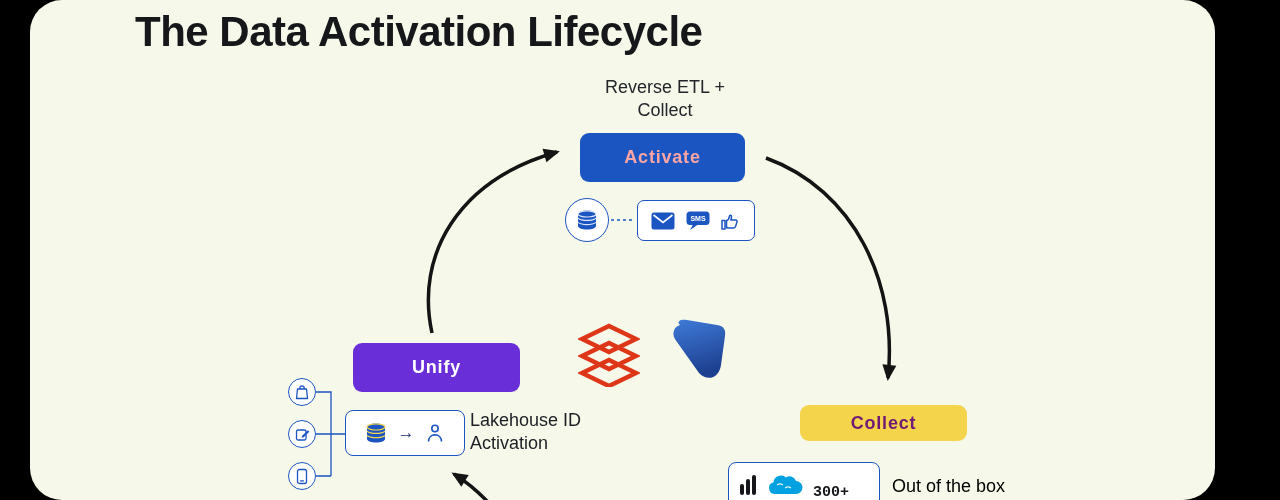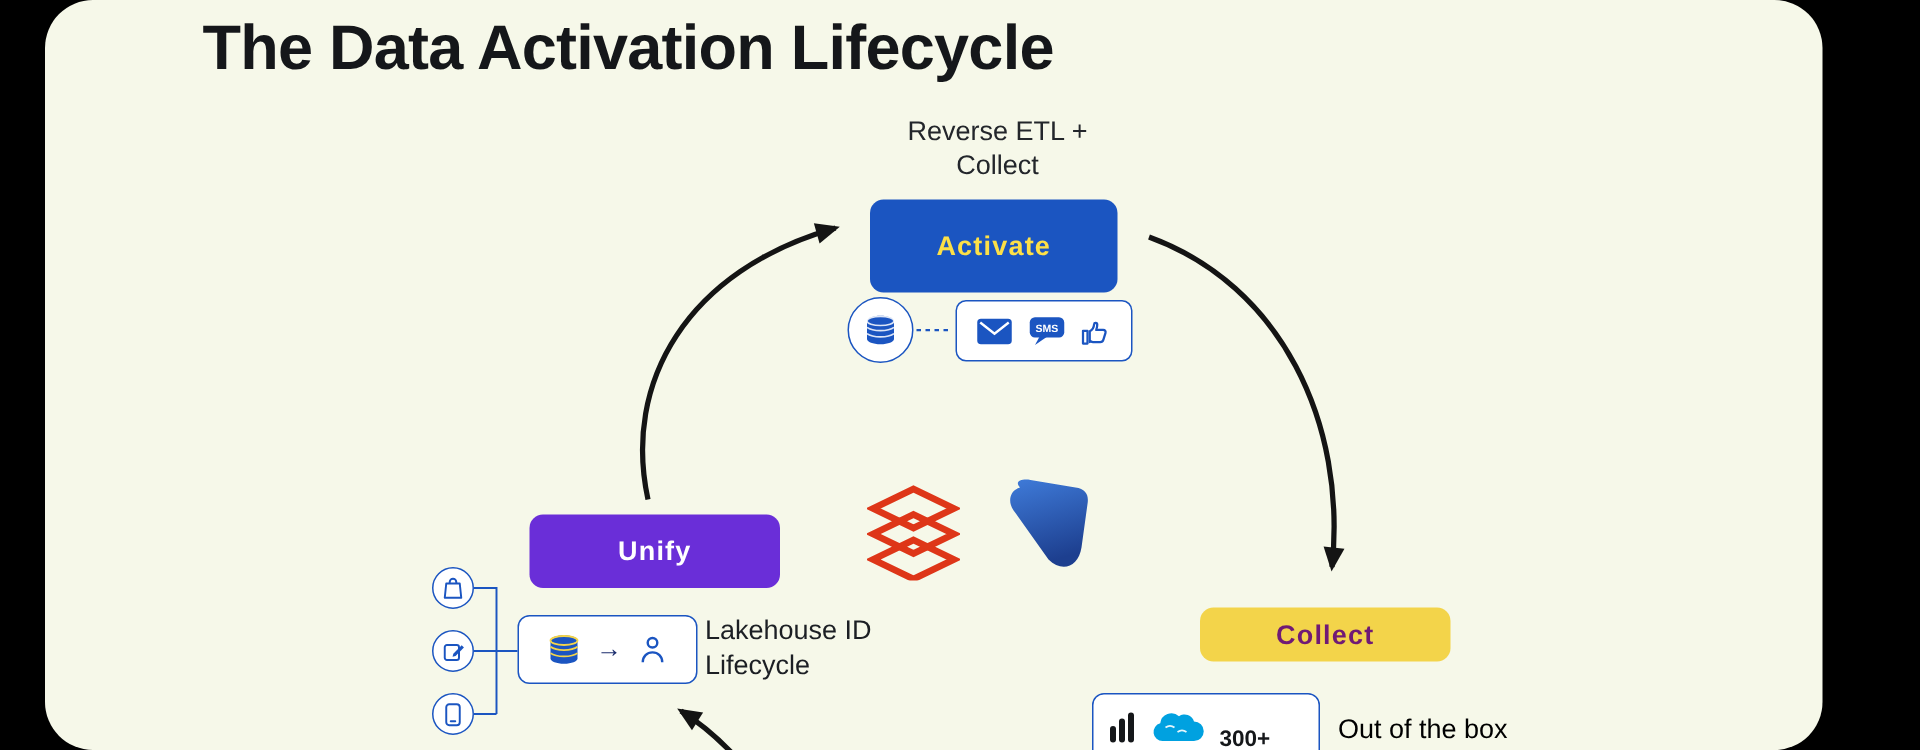--- a/index.html
+++ b/index.html
@@ -6,42 +6,42 @@
   html, body { width:1280px; height:500px; background:#000; font-family:"Liberation Sans", sans-serif; overflow:hidden; }
   .stage { position:relative; width:1280px; height:500px; background:#000; overflow:hidden; }
   .slide { position:absolute; left:30px; top:0; width:1185px; height:500px; background:var(--bg,#f6f8e9); overflow:hidden;border-radius:32px; }
 
   .title { position:absolute; left:105px; top:8px; font-size:42px; font-weight:800; color:var(--ink,#15171a); letter-spacing:-0.5px; }
 
   .annotation { position:absolute; left:540px; top:76px; width:190px; text-align:center; font-size:18px; color:#23262b; line-height:1.28; }
   .annotation span { display:block; }
 
   .node { position:absolute; display:flex; align-items:center; justify-content:center; border-radius:9px; font-weight:700; font-size:18px; letter-spacing:0.8px; }
-  .node-activate { left:550px; top:133px; width:165px; height:62px; background:var(--blue,#1b55c1); color:#fde047; }
+  .node-activate { left:550px; top:133px; width:165px; height:49px; background:var(--blue,#1b55c1); color:#fca5a5; }
   .node-unify   { left:323px; top:343px; width:167px; height:49px; background:var(--purple,#6a2ed8); color:#fff; }
   .node-collect { left:770px; top:405px; width:167px; height:36px; background:var(--yellow,#f3d44a); color:#701a75; }
 
   .db-circle { position:absolute; left:535px; top:198px; width:44px; height:44px; border-radius:50%; background:#fff; border:1.5px solid var(--blue,#1b55c1); display:flex; align-items:center; justify-content:center; }
   .channels-box { position:absolute; left:607px; top:200px; width:118px; height:41px; background:#fff; border:1.5px solid var(--blue,#1b55c1); border-radius:7px; display:flex; align-items:center; justify-content:space-evenly; padding:0 4px; }
 
   .red-logo  { position:absolute; left:548px; top:323px; }
   .blue-logo { position:absolute; left:638px; top:318px; }
 
   .src-circle { position:absolute; width:28px; height:28px; border-radius:50%; background:#fff; border:1.3px solid var(--blue,#1b55c1); display:flex; align-items:center; justify-content:center; }
   .src-1 { left:258px; top:378px; }
   .src-2 { left:258px; top:420px; }
   .src-3 { left:258px; top:462px; }
 
   .lakehouse-box { position:absolute; left:315px; top:410px; width:120px; height:46px; background:#fff; border:1.5px solid var(--blue,#1b55c1); border-radius:8px; display:flex; align-items:center; justify-content:space-evenly; padding:0 8px; }
   .flow-arrow-glyph { font-size:17px; font-weight:700; color:#1c2e6e; }
   .lakehouse-label { position:absolute; left:440px; top:409px; width:140px; text-align:left; font-size:18px; color:#1c1f24; line-height:1.3; }
   .lakehouse-label span { display:block; }
 
   .connectors-box { position:absolute; left:698px; top:462px; width:152px; height:46px; background:#fff; border:1.5px solid var(--blue,#1b55c1); border-radius:8px; display:flex; align-items:center; gap:9px; padding:0 10px; }
-  .connector-count { font-size:15px; font-weight:700; color:#15171a; margin-top:14px; }
+  .connector-count { font-size:15px; font-weight:700; color:#15171a; margin-top:14px;font-family:Liberation Mono, monospace; }
   .out-of-box { position:absolute; left:862px; top:476px; font-size:18px; color:#000000; }
 
   .arrows { position:absolute; left:0; top:0; pointer-events:none; }
 </style>
 </head>
 <body>
 
 <div class="stage">
   <div class="slide">
 
@@ -131,21 +131,21 @@
       </svg>
       <span class="flow-arrow-glyph">→</span>
       <svg width="20" height="20" viewBox="0 0 20 20">
         <circle cx="10" cy="5.5" r="3.2" fill="none" stroke="#1b55c1" stroke-width="1.6"></circle>
         <path d="M3.5 18.5 c0-4 2.8-6.6 6.5-6.6 s6.5 2.6 6.5 6.6" fill="none" stroke="#1b55c1" stroke-width="1.6"></path>
       </svg>
     </div>
 
     <div class="lakehouse-label">
       <span>Lakehouse ID</span>
-      <span>Lifecycle</span>
+      <span>Activation</span>
     </div>
 
     <div class="connectors-box">
       <svg width="18" height="22" viewBox="0 0 18 22">
         <rect x="1" y="10" width="4" height="11" rx="2" fill="#15171a"></rect>
         <rect x="7" y="5" width="4" height="16" rx="2" fill="#15171a"></rect>
         <rect x="13" y="1" width="4" height="20" rx="2" fill="#15171a"></rect>
       </svg>
       <svg width="38" height="26" viewBox="0 0 38 26">
         <path d="M30 22 H9 a6 6 0 0 1 -1.5 -11.8 A7.5 7.5 0 0 1 20 5.5 6.5 6.5 0 0 1 30 9 a6.5 6.5 0 0 1 0 13 z" fill="#00a1e0"></path>

